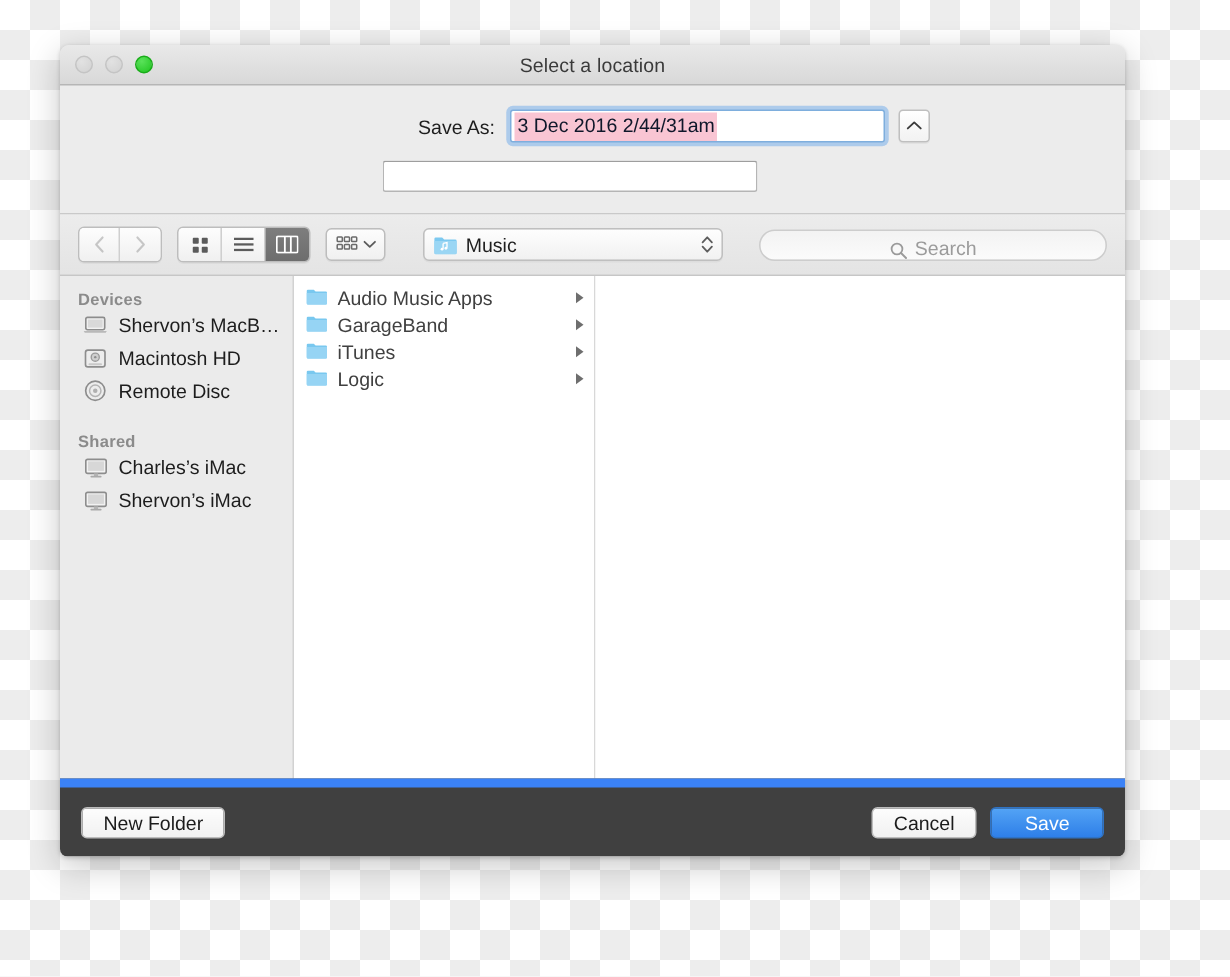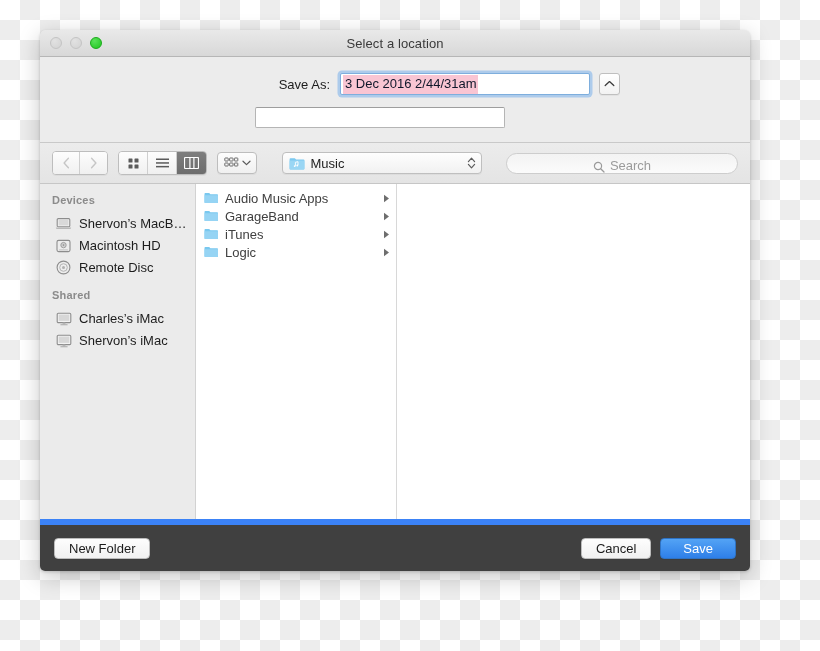--- a/index.html
+++ b/index.html
@@ -264,21 +264,21 @@
     font-size: 11px;
     font-weight: bold;
     color: #8b8b8b;
     padding: 0 0 3px 12px;
     letter-spacing: 0.2px;
   }
   .sb-group { margin-bottom: 14px; }
   .sb-item {
     height: 22px;
     display: flex;
-    align-items: flex-end;
+    align-items: flex-start;
     gap: 7px;
     padding-left: 15px;
     font-size: 13px;
     color: #1d1d1d;
     white-space: nowrap;
   }
   .sb-icon { width: 17px; height: 15px; flex: 0 0 17px; display: flex; align-items: center; justify-content: center; }
 
   .col-files {
     width: 200px;

